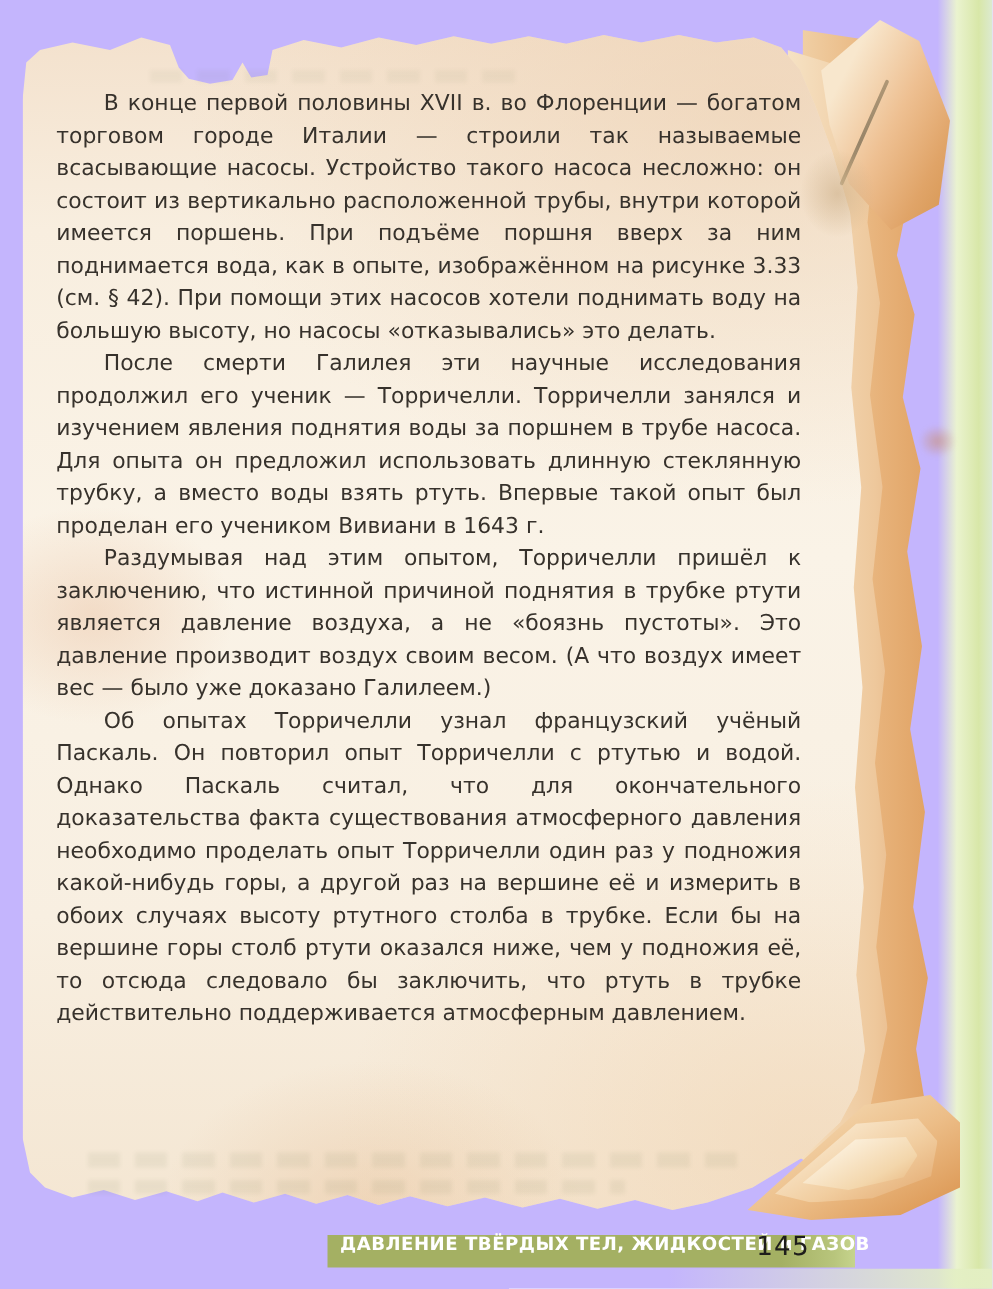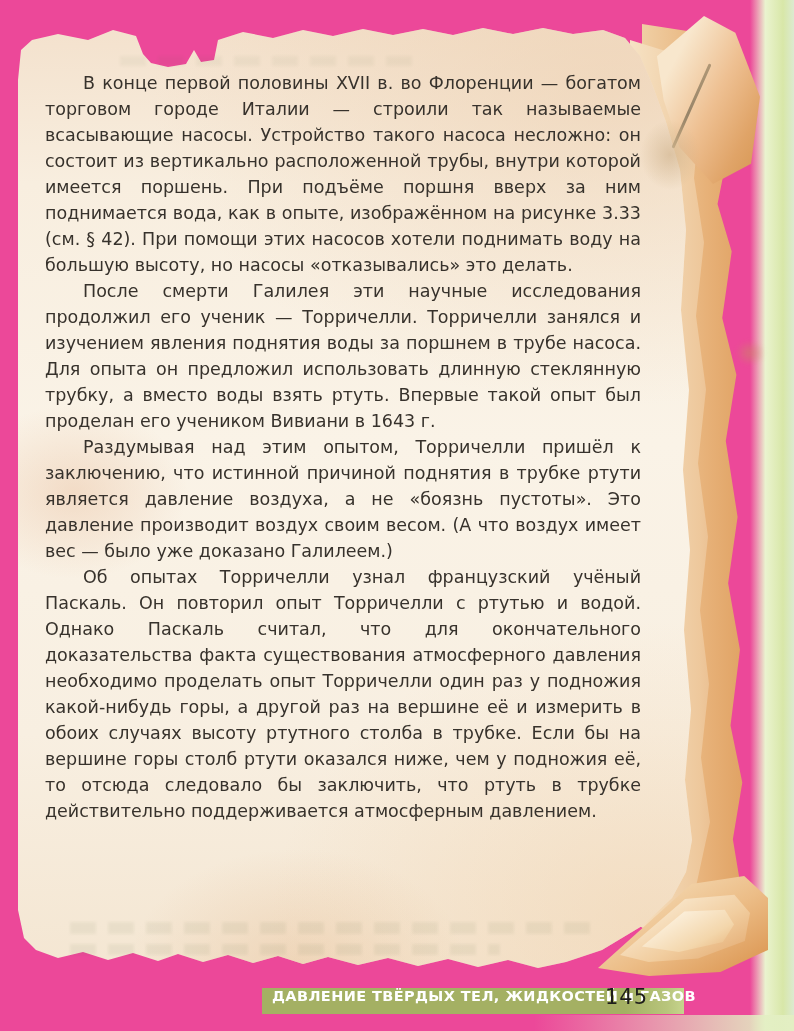--- a/index.html
+++ b/index.html
@@ -1,18 +1,18 @@
 <!DOCTYPE html>
 <html lang="ru"><head>
 <meta charset="utf-8">
 <style>
   html,body{margin:0;padding:0;background:#ffffff;}
   body{width:794px;height:1031px;overflow:hidden;position:relative;
        font-family:"DejaVu Sans","Liberation Sans",sans-serif;}
-  .stage{position:absolute;inset:0;width:794px;height:1031px;background:#ec4899;}
+  .stage{position:absolute;inset:0;width:794px;height:1031px;background:#c4b5fd;}
 
   
   .green-edge-right{position:absolute;top:0;right:0;width:44px;height:100%;
     background:linear-gradient(to right, rgba(228,240,196,0) 0%, #eaf3cf 35%, #d8e7a8 75%, #dcead0 100%);}
   .green-edge-bottom{position:absolute;bottom:0;right:0;width:260px;height:16px;
     background:linear-gradient(to right, rgba(234,243,207,0), #e3efc3);}
 
   
   .stack-a{position:absolute;left:642px;top:24px;width:118px;height:948px;z-index:2;
     background:linear-gradient(to right,#f0cfa4 0%,#e7b178 55%,#dd9c5b 100%);

